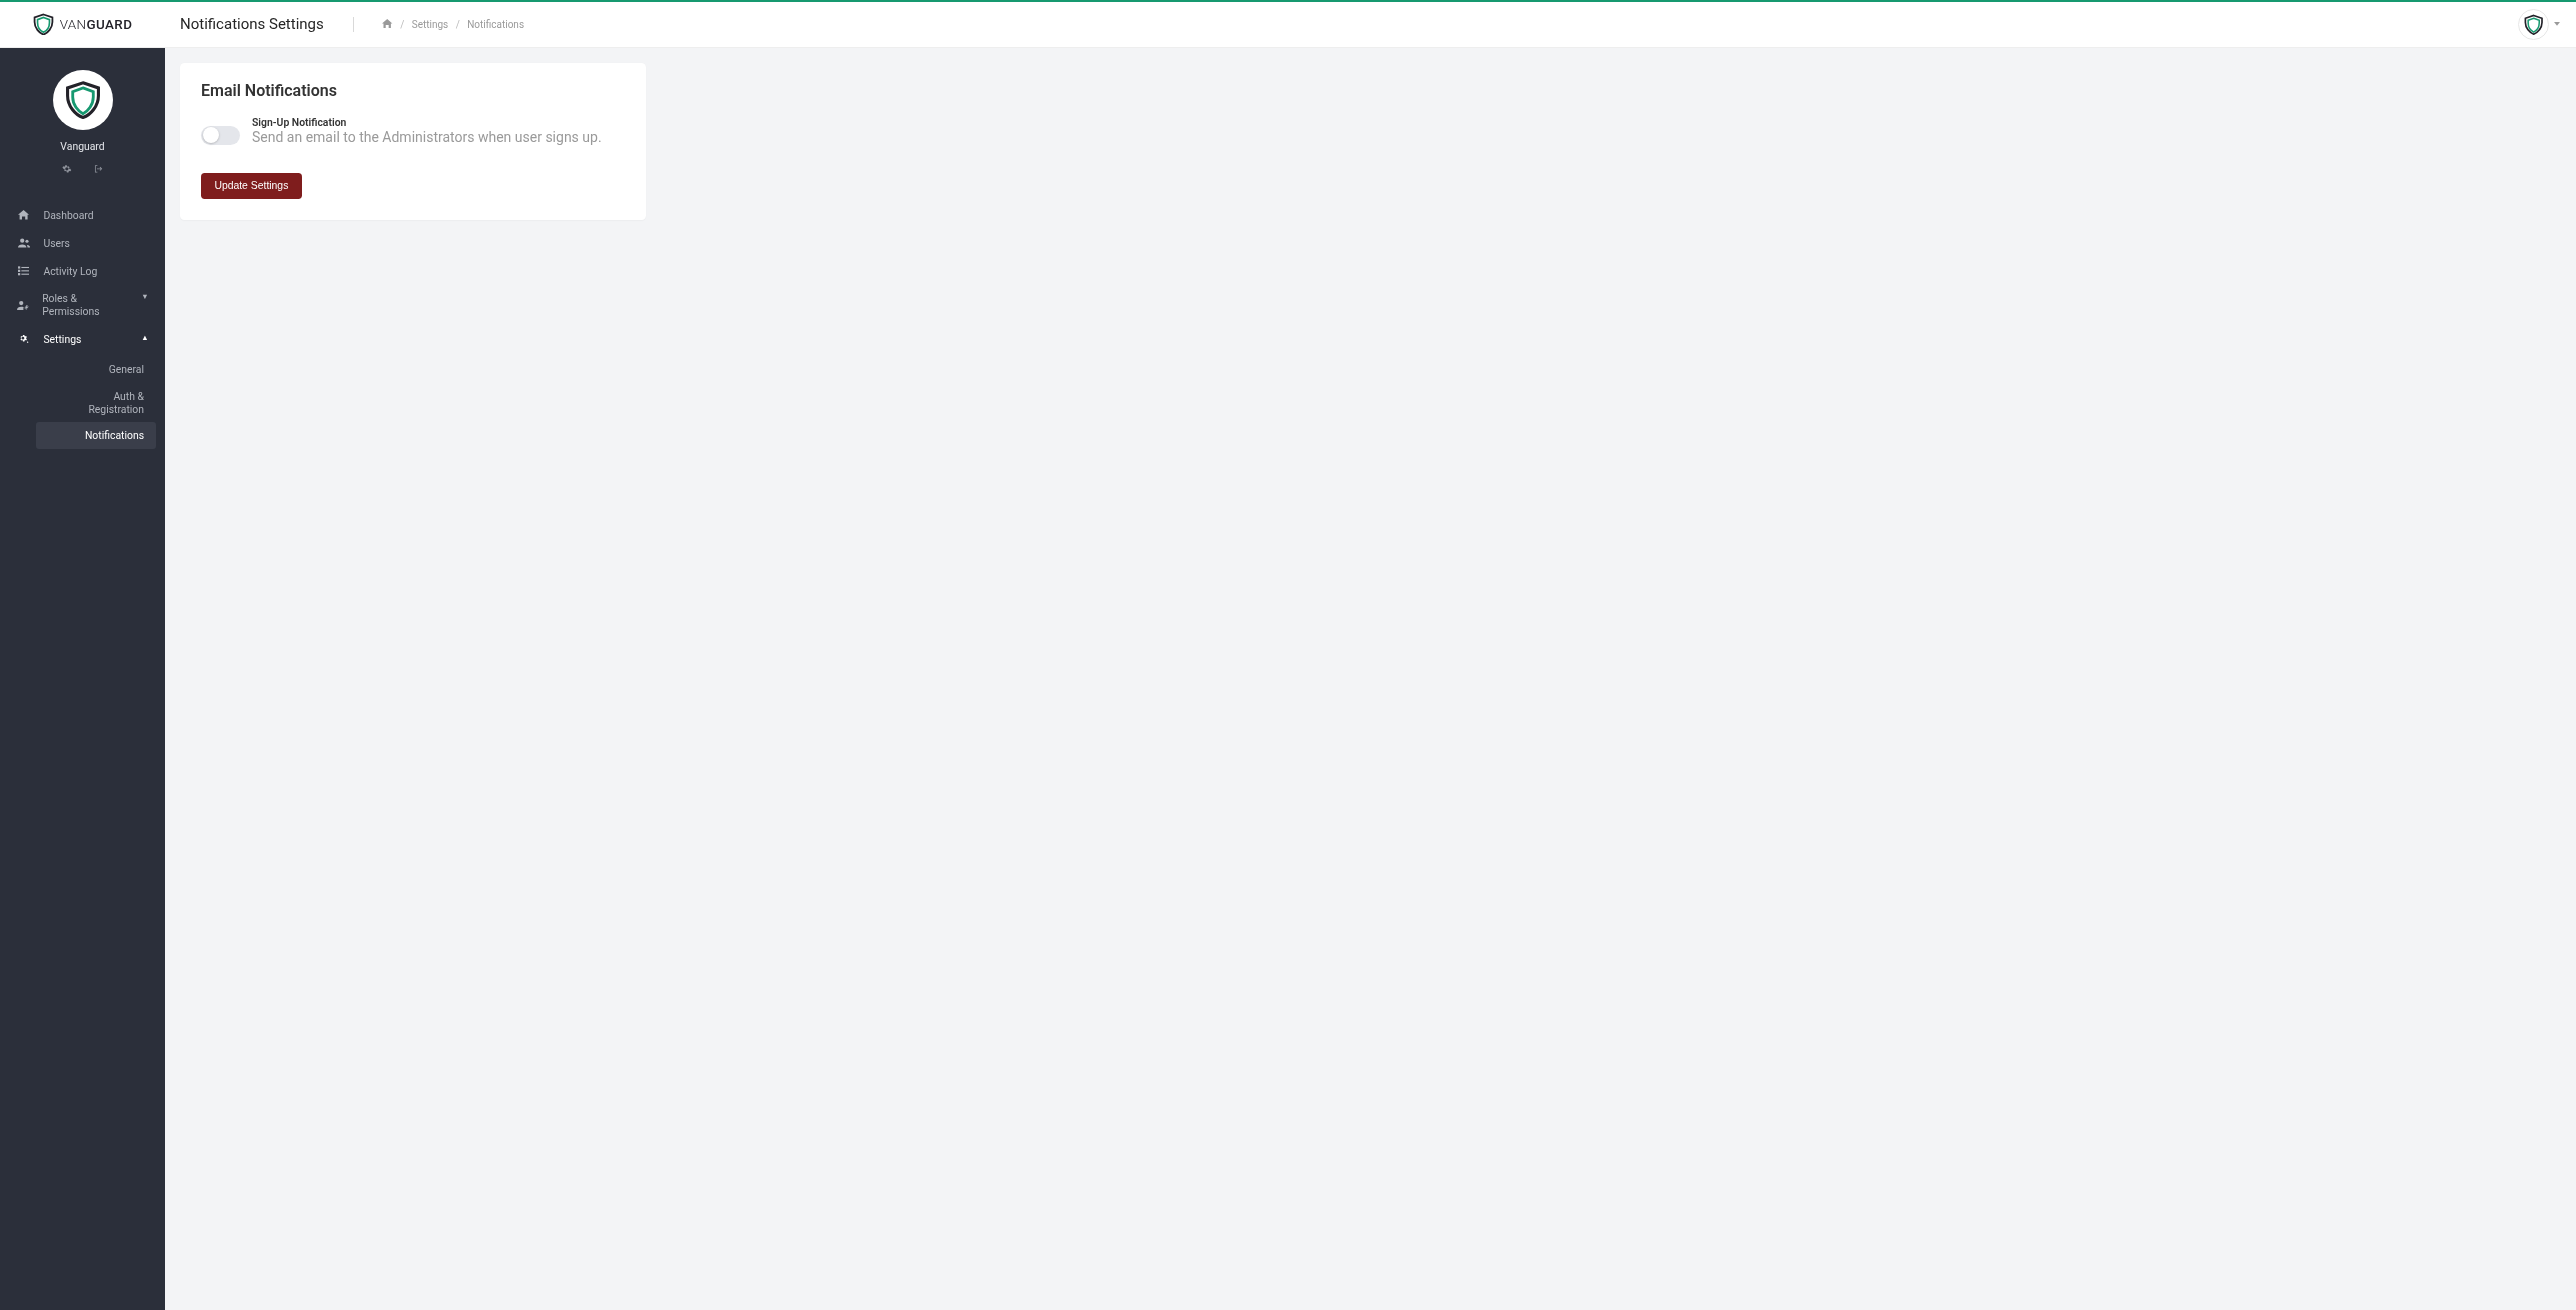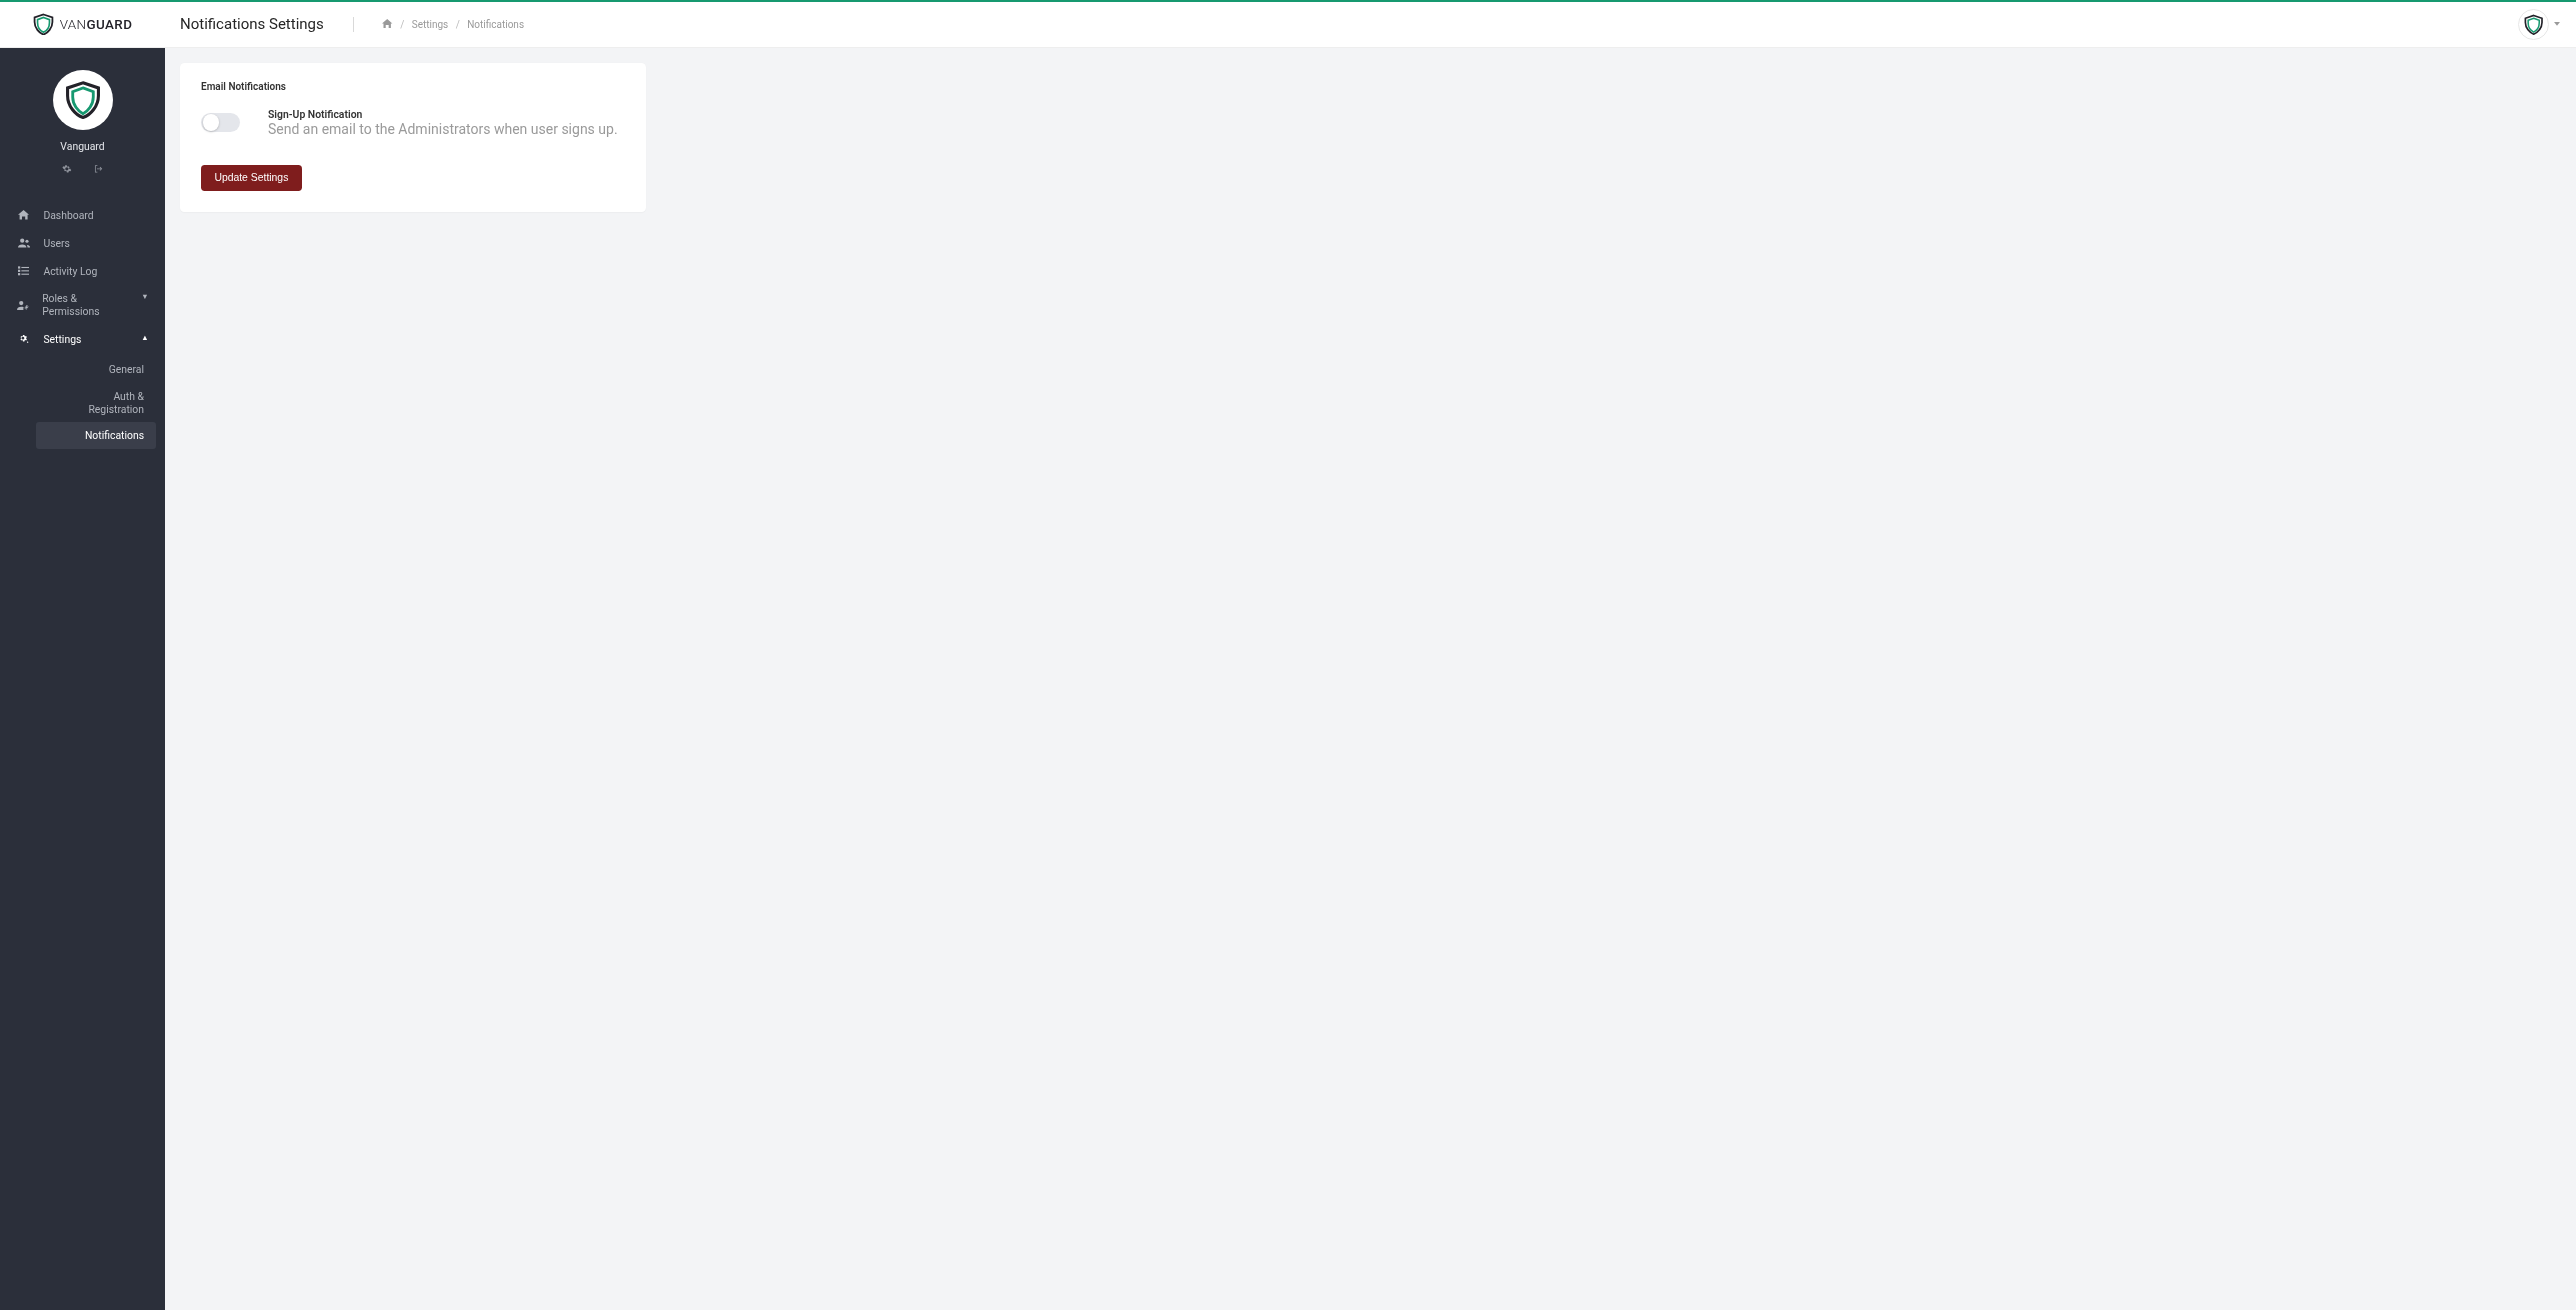--- a/index.html
+++ b/index.html
@@ -148,29 +148,29 @@
     padding: 15px;
   }
   .card {
     background: #fff;
     border-radius: 4.5px;
     max-width: 466px;
     padding: 18px 21px 21px;
     box-shadow: 0 0.7px 1.5px rgba(0,0,0,0.03);
   }
   .card-title {
-    font-size: 10px;
+    font-size: 16px;
     font-weight: 600;
     color: #333;
     margin-bottom: 16.4px;
   }
   .setting-row {
     display: flex;
-    align-items: center;
-    gap: 28px;
+    align-items: flex-end;
+    gap: 12px;
     margin-bottom: 28px;
   }
   .switch {
     width: 39px;
     height: 19.4px;
     background: #e4e6eb;
     border-radius: 9.7px;
     position: relative;
     flex-shrink: 0;
     cursor: pointer;

